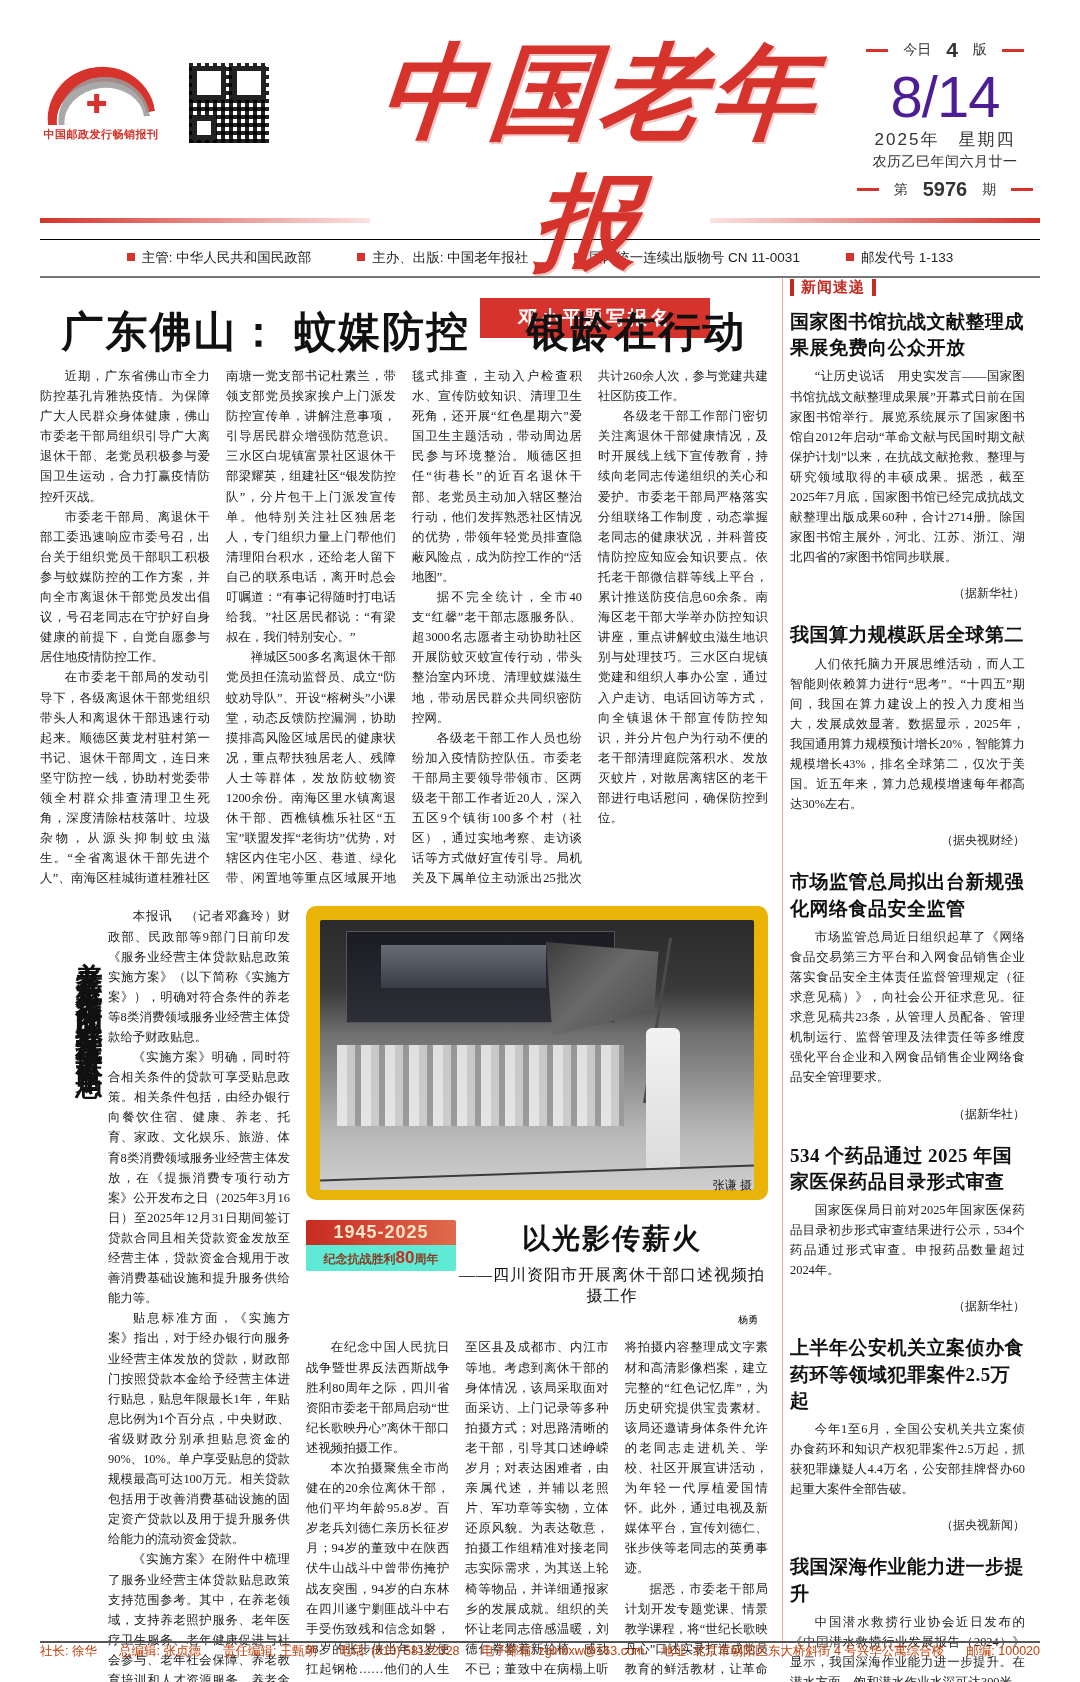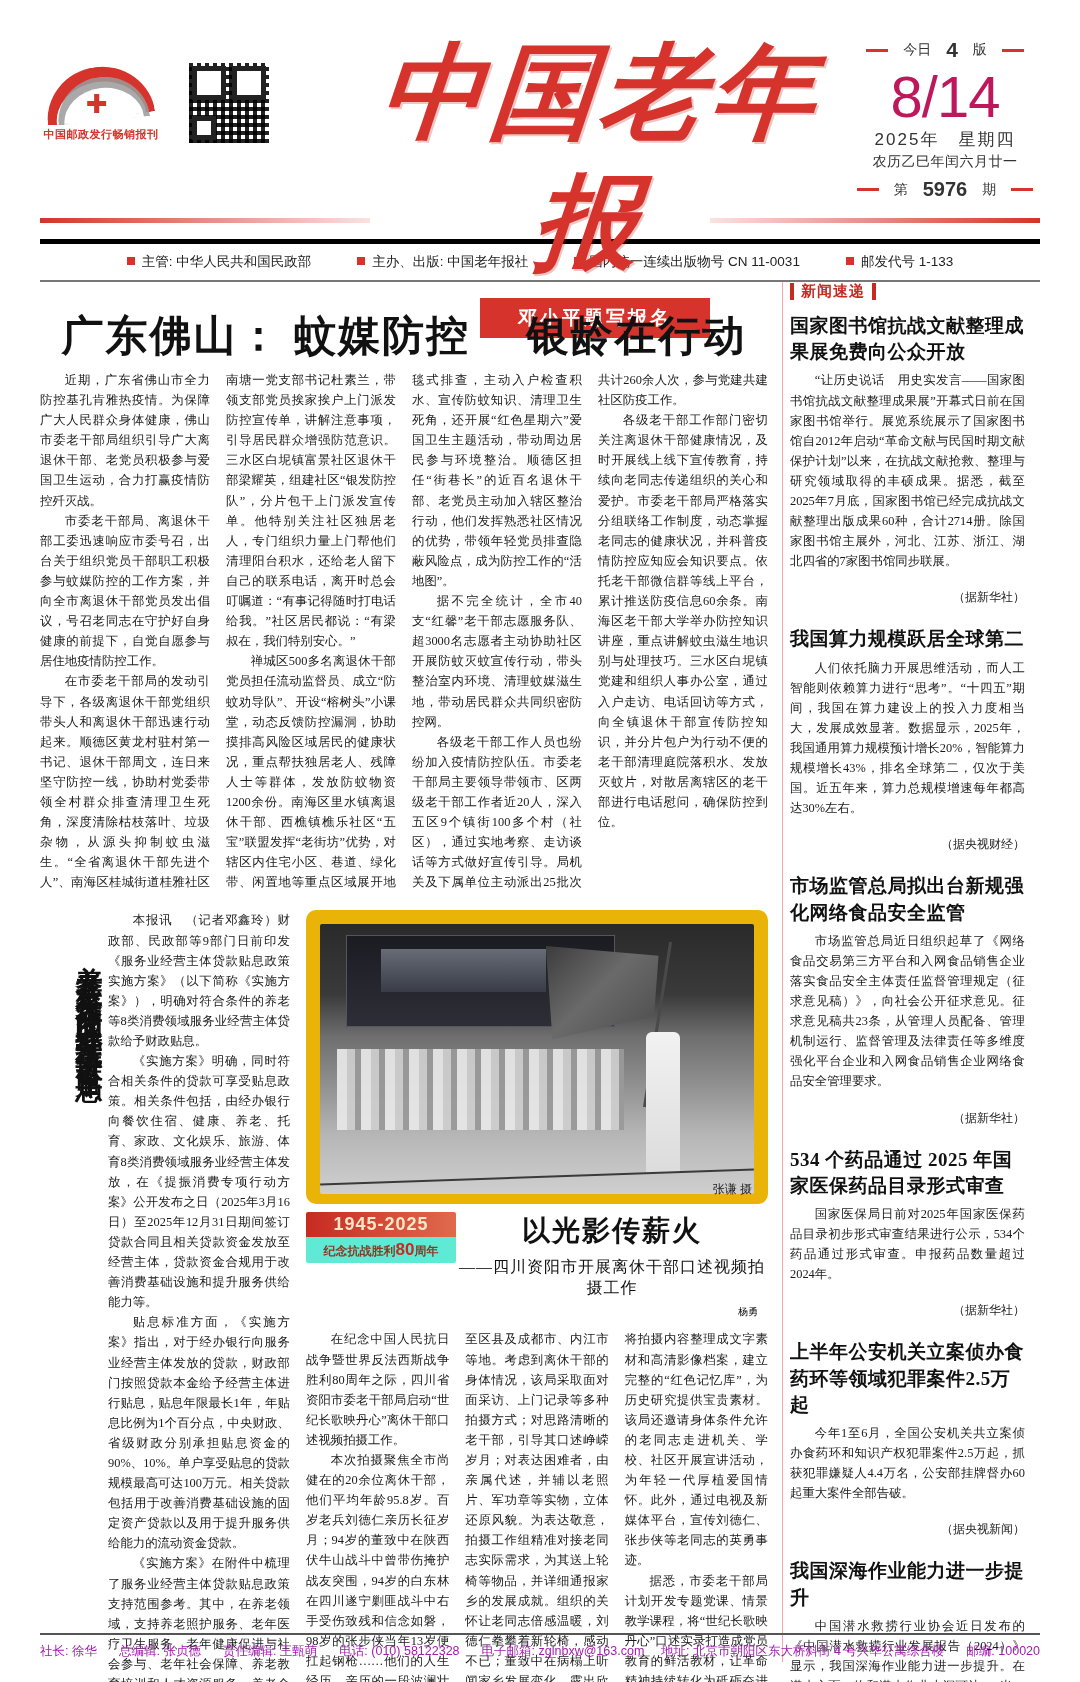--- a/index.html
+++ b/index.html
@@ -66,38 +66,38 @@
   }
   .mh-right { width: 190px; padding-top: 10px; text-align:center; }
   .issue-top, .issue-bot {
     display:flex; align-items:center; justify-content:center; gap:15px;
     font-size: 14px; font-family:"Liberation Sans", sans-serif; color:#333;
   }
   .issue-top .dash, .issue-bot .dash { width: 22px; height: 3px; background:#d5332b; display:inline-block; }
   .issue-top .big { font-size: 21px; font-weight:bold; }
   .big-date {
     font-family:"Liberation Sans", sans-serif; font-size: 58px; font-weight: 300;
-    color:#be185d; line-height: 1.0; margin: 6px 0 2px 0; letter-spacing: -1px;
+    color:#4c1d95; line-height: 1.0; margin: 6px 0 2px 0; letter-spacing: -1px;
   }
   .year-line { font-size: 17px; color:#333; font-family:"Liberation Sans", sans-serif; letter-spacing:2px;}
   .lunar-line { font-size: 14px; color:#333; font-family:"Liberation Sans", sans-serif; margin-top:2px; letter-spacing:.5px;}
   .issue-bot { margin-top: 7px; }
   .issue-bot .num { font-size: 20px; font-weight:bold; }
 
   
   .mh-rule { position:relative; height: 14px; margin: 0 40px; }
   .mh-rule .bar {
     position:absolute; top: 3px; height: 5px;
     background: linear-gradient(90deg,#d5332b,#f0a9a4);
   }
   .mh-rule .bar.l { left: 0; width: 330px; background: linear-gradient(90deg,#d5332b,#fbe2e0); }
   .mh-rule .bar.r { right: 0; width: 330px; background: linear-gradient(270deg,#d5332b,#fbe2e0); }
 
   .imprint {
-    margin: 10px 40px 0 40px; border-top: 5px solid #000000; border-bottom: 2px solid #777;
+    margin: 10px 40px 0 40px; border-top: 1px solid #000000; border-bottom: 2px solid #777;
     padding: 9px 0; display:flex; justify-content:center; gap: 46px;
     font-size: 13.5px; font-family:"Liberation Sans", sans-serif; color:#222;
   }
   .imprint span.sq { display:inline-block; width:8px;height:8px;background:#d5332b;margin-right:7px;vertical-align:1px;}
 
   
   .body-wrap { display:flex; margin: 0 40px; height: 1380px; }
   .left-col { width: 742px; padding-right: 14px; position:relative; }
   .right-col { width: 243px; padding-left: 7px; border-left: 1px solid #fca5a5; }
 
@@ -155,21 +155,21 @@
   .photo .flag {
     position:absolute; right: 22%; top: 8%; width: 26%; height: 36%;
     background: linear-gradient(135deg,#3c3c3c 0%,#6a6a6a 45%,#4a4a4a 100%);
     clip-path: polygon(0 0, 100% 10%, 96% 72%, 6% 96%);
   }
   .photo .floorline {
     position:absolute; left:0; bottom: 6%; width:100%; height: 2px; background:#3a3a3a; transform: rotate(-2deg);
   }
   .photo-credit { position:absolute; right: 16px; bottom: 6px; font-size: 12px; color:#222; font-family:"Liberation Sans", sans-serif;}
 
-  .photo-caption-block { margin-top: 4px; display:flex; align-items:flex-start; }
+  .photo-caption-block { margin-top: 16px; display:flex; align-items:flex-start; }
   .anniv-badge {
     width: 150px; flex: none; padding-top: 4px;
   }
   .anniv-top {
     background: linear-gradient(90deg,#c62b22,#e06a4c); color:#ffe6c9; font-weight:bold;
     font-family:"Liberation Sans", sans-serif; font-size: 18px; letter-spacing: 1px;
     text-align:center; padding: 2px 0; border-radius: 2px 2px 0 0;
   }
   .anniv-bot {
     background:#5eead4; color:#8a3a22; font-size: 12px; font-weight:bold; text-align:center;
@@ -192,23 +192,23 @@
   .news-title {
     font-size: 19px; font-weight:bold; color:#111; line-height:1.38; letter-spacing: .5px;
     font-family:"Liberation Serif", serif; margin-bottom: 5px;
   }
   .news-body { font-size: 12.4px; line-height: 1.62; text-align: justify; color:#1a1a1a; text-indent: 2em;}
   .news-src { text-align:right; font-size: 12px; margin-top: 18px; color:#222; }
 
   
   .footer {
     position:absolute; left: 40px; right: 40px; bottom: 22px;
-    border-top: 2px solid #555; padding-top: 8px;
+    border-top: 2px solid #555; padding-top: 0;
     display:flex; justify-content: space-between; align-items:center;
-    font-size: 12.5px; font-family:"Liberation Sans", sans-serif; color:#a21caf;
+    font-size: 12.5px; font-family:"Liberation Sans", sans-serif; color:#c2410c;
   }
   .footer .grp { display:flex; gap: 22px; }
 </style>
 </head>
 <body>
 
 <div class="page">
 
   <div class="masthead">
 

